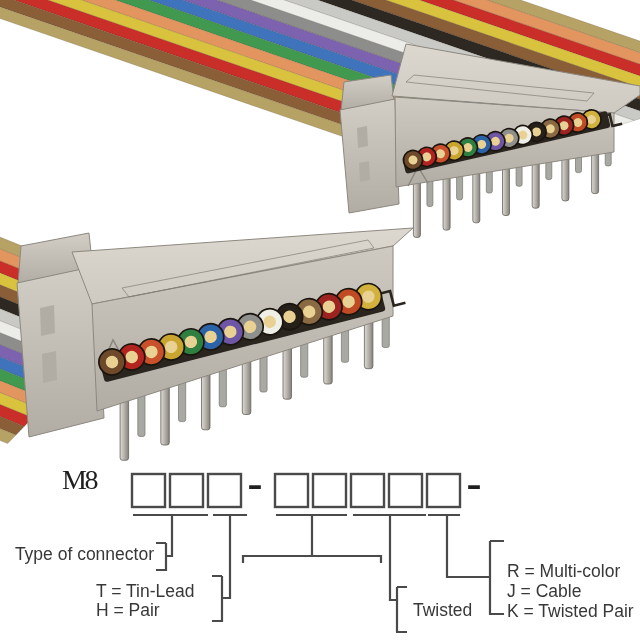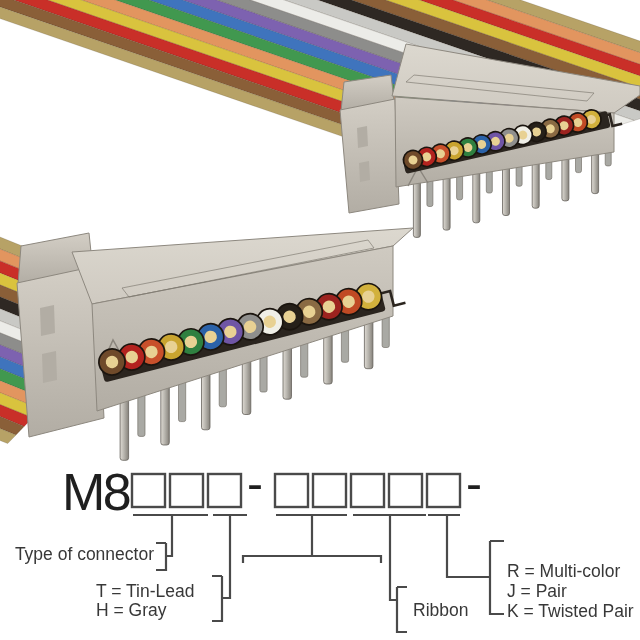--- a/index.html
+++ b/index.html
@@ -4,21 +4,21 @@
 <style>
   html,body{margin:0;padding:0;background:#fff;}
   .stage{position:relative;width:640px;height:640px;background:var(--bg,#fff);overflow:hidden;
          font-family:"Liberation Sans",sans-serif;}
   #scene{position:absolute;left:0;top:0;width:640px;height:640px;display:block;}
   #diagram rect{fill:#ffffff;stroke:var(--line);stroke-width:2.4;}
   #diagram path{fill:none;stroke:var(--line);stroke-width:2.2;}
   .lbl{position:absolute;font-size:17.5px;line-height:1.15;color:var(--text);white-space:nowrap;}
   .lbl.right{text-align:right;white-space:nowrap;}
   .lbl.center{text-align:center;}
-  .pn{position:absolute;font-size:52px;line-height:1;letter-spacing:-2.5px;color:var(--pn);white-space:nowrap;}
+  .pn{position:absolute;font-size:28px;line-height:1;letter-spacing:-2.5px;color:var(--pn);white-space:nowrap;font-family:Liberation Serif, serif;}
   .pn-dash{position:absolute;font-size:48px;line-height:1;color:var(--pn);}
 </style>
 </head>
 <body>
 
 <div class="stage">
 
   <svg id="scene" viewBox="0 0 640 640">
     <defs>
       <linearGradient id="faceGrad" x1="0" y1="0" x2="0" y2="1">
@@ -213,18 +213,18 @@
       <path d="M428 515 H460 M447 515 V577 H490 M490 541 H504 M490 541 V614 H504"></path>
     </g>
   </svg>
 
   <span class="pn" style="left:62px;top:466px">M8</span>
   <span class="pn-dash" style="left:247px;top:460px">-</span>
   <span class="pn-dash" style="left:466px;top:460px">-</span>
 
   <span class="lbl" style="left:96px;top:581px">T = Tin-Lead</span>
   <span class="lbl right" style="left:4px;top:544px;width:150px">Type of connector</span>
-  <span class="lbl" style="left:96px;top:600px">H = Gray</span>
-  <span class="lbl" style="left:413px;top:600px">Ribbon</span>
+  <span class="lbl" style="left:96px;top:600px">H = Pair</span>
+  <span class="lbl" style="left:413px;top:600px">Twisted</span>
   <span class="lbl" style="left:507px;top:561px">R = Multi-color</span>
-  <span class="lbl" style="left:507px;top:581px">J = Pair</span>
+  <span class="lbl" style="left:507px;top:581px">J = Cable</span>
   <span class="lbl" style="left:507px;top:601px">K = Twisted Pair</span>
 </div>
 
 </body></html>

